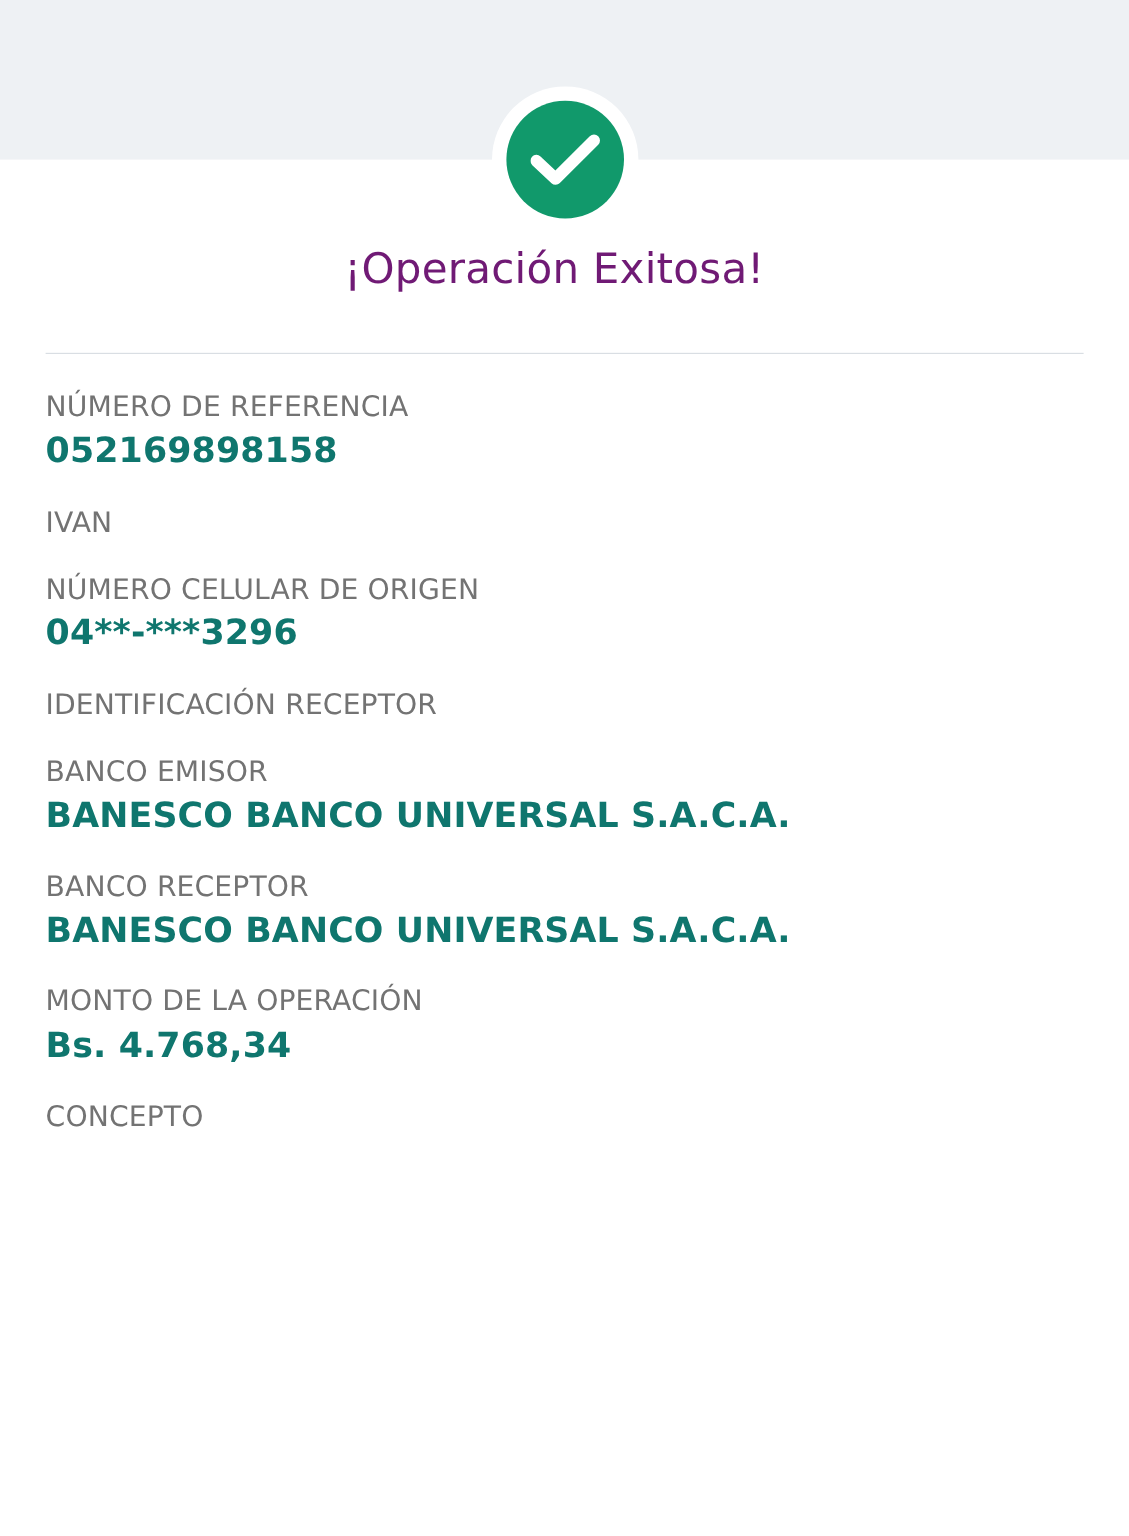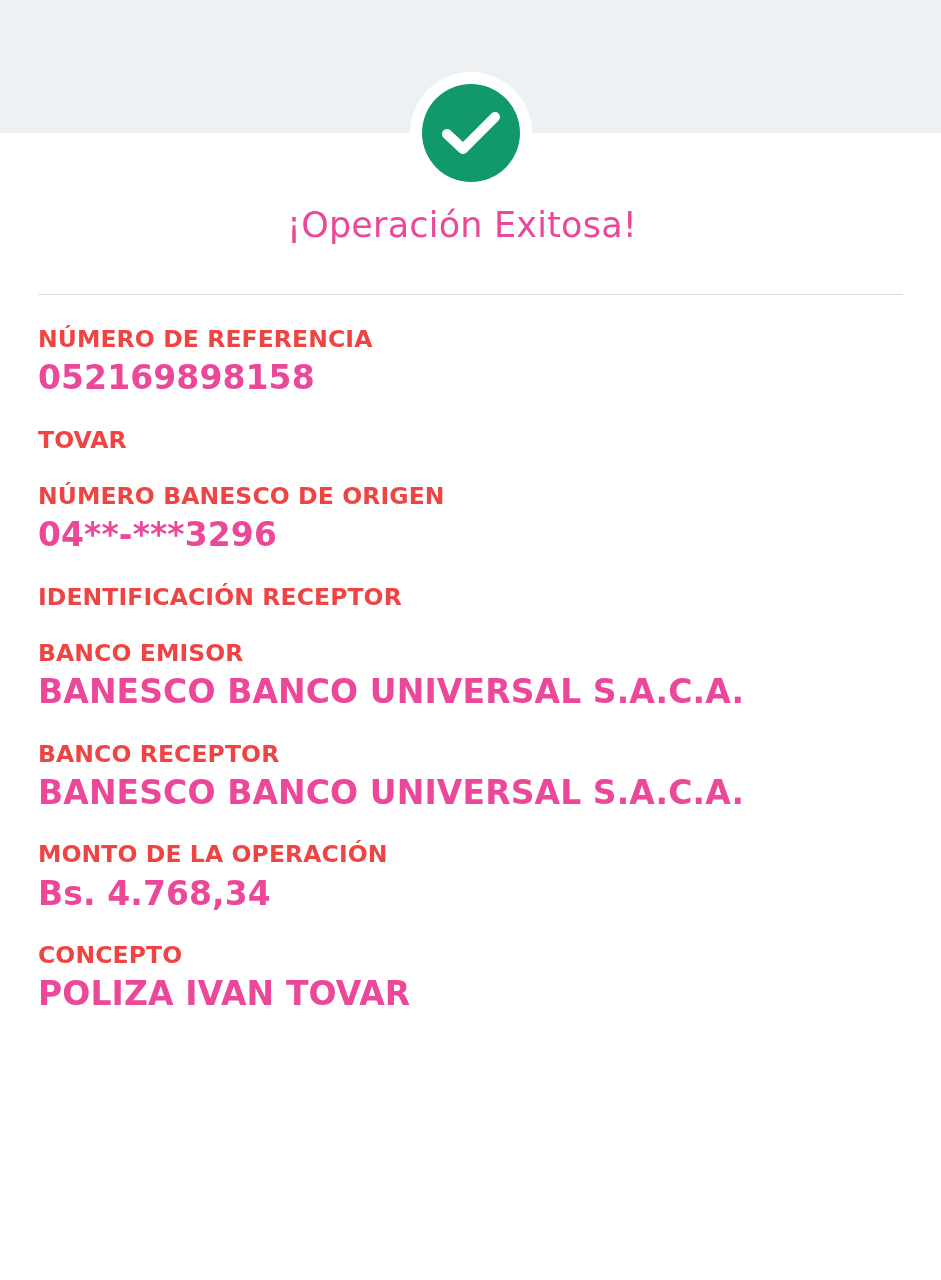--- a/index.html
+++ b/index.html
@@ -67,21 +67,21 @@
 
   .content {
     position: absolute;
     top: 205px;
     left: 0;
     width: 941px;
   }
 
   .title {
     text-align: center;
-    color: #ec4899;
+    color: #701a75;
     font-size: 35px;
     font-weight: 400;
     letter-spacing: 0.2px;
     margin: 0;
     padding: 0 17px 4px 0;
   }
 
   .divider {
     height: 1px;
     background: #d9dee3;
@@ -92,29 +92,29 @@
     padding: 30px 38px 0 38px;
   }
 
   .field {
     margin-bottom: 27px;
   }
   .field:last-child { margin-bottom: 0; }
 
   .field-label {
     font-size: 23.5px;
-    color: #ef4444;
-    font-weight: 700;
+    color: #737373;
+    font-weight: 400;
     letter-spacing: 0.1px;
     line-height: 1.25;
     margin-bottom: 3px;
   }
   .field-value {
-    font-size: 33px;
-    color: #ec4899;
+    font-size: 29px;
+    color: #0f766e;
     font-weight: bold;
     letter-spacing: 0.1px;
     line-height: 1.25;
   }
 </style>
 </head>
 <body>
 
 <div class="page">
 
@@ -136,25 +136,25 @@
     <div class="divider"></div>
 
     <div class="fields">
 
       <div class="field">
         <div class="field-label">NÚMERO DE REFERENCIA</div>
         <div class="field-value">052169898158</div>
       </div>
 
       <div class="field">
-        <div class="field-label">TOVAR</div>
+        <div class="field-label">IVAN</div>
       </div>
 
       <div class="field">
-        <div class="field-label">NÚMERO BANESCO DE ORIGEN</div>
+        <div class="field-label">NÚMERO CELULAR DE ORIGEN</div>
         <div class="field-value">04**-***3296</div>
       </div>
 
 
       <div class="field">
         <div class="field-label">IDENTIFICACIÓN RECEPTOR</div>
       </div>
 
       <div class="field">
         <div class="field-label">BANCO EMISOR</div>
@@ -166,18 +166,17 @@
         <div class="field-value">BANESCO BANCO UNIVERSAL S.A.C.A.</div>
       </div>
 
       <div class="field">
         <div class="field-label">MONTO DE LA OPERACIÓN</div>
         <div class="field-value">Bs. 4.768,34</div>
       </div>
 
       <div class="field">
         <div class="field-label">CONCEPTO</div>
-        <div class="field-value">POLIZA IVAN TOVAR</div>
       </div>
 
     </div>
   </div>
 </div>
 
 </body></html>

